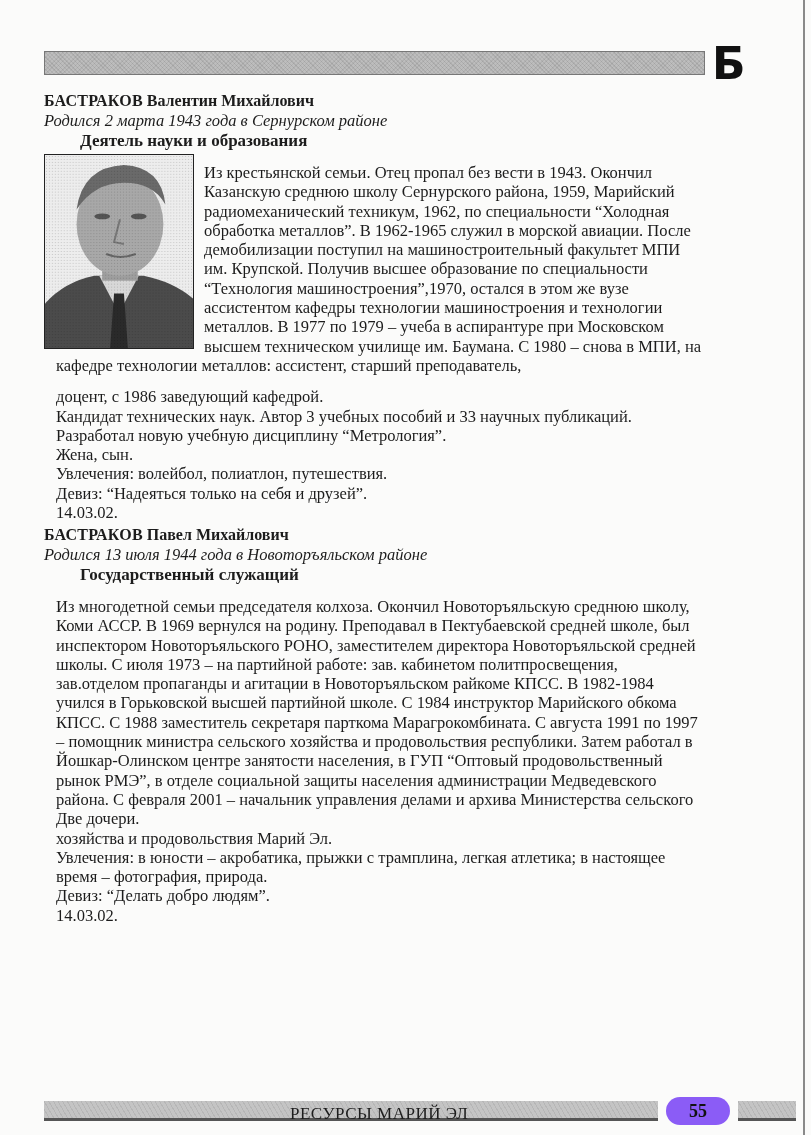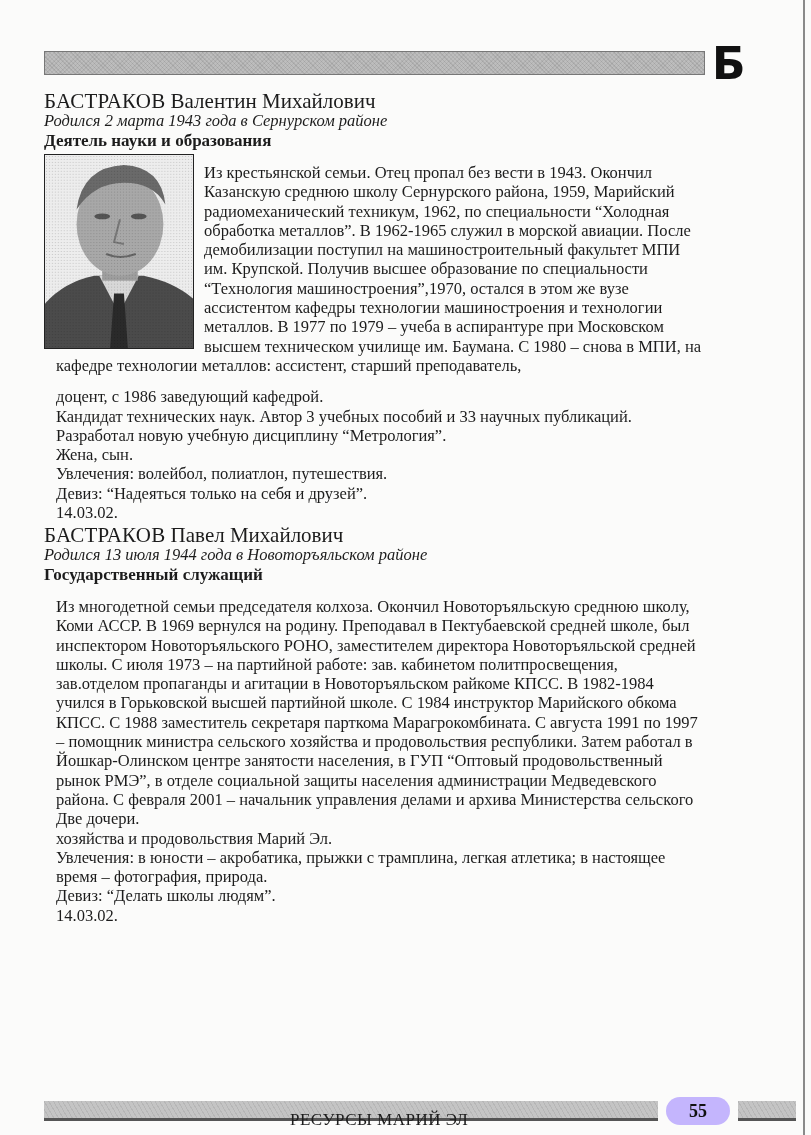--- a/index.html
+++ b/index.html
@@ -21,24 +21,24 @@
         #bdbdbd;
       border: 1px solid #777;
       box-sizing: border-box;
     }
     .letter {
       position: absolute; left: 712px; top: 42px;
       font-family: "DejaVu Sans", "Liberation Sans", sans-serif;
       font-weight: bold; font-size: 44px; line-height: 44px; color: #111;
     }
     .entry { position: absolute; left: 44px; width: 740px; }
-    .entry .name { font-weight: normal; font-size: 21px; line-height: 20px; }
+    .entry .name { font-weight: bold; font-size: 16px; line-height: 20px; }
     .entry .name .surname { letter-spacing: 0.2px; }
     .entry .birth { font-style: italic; font-size: 16.5px; line-height: 20px; }
-    .entry .role { font-weight: bold; font-size: 17px; line-height: 20px; }
+    .entry .role { font-weight: bold; font-size: 17px; line-height: 20px; margin-left: 36px; }
     .entry p { margin: 12px; font-size: 16.5px; line-height: 19.3px; }
     .entry1 { top: 91px; }
     .entry2 { top: 525px; }
 
     .photo {
       float: left; width: 150px; height: 195px;
       margin: 3px 10px 2px 0;
       border: 1.5px solid #222; box-sizing: border-box;
       background: #e6e6e6; position: relative; overflow: hidden;
     }
@@ -57,27 +57,27 @@
       border-bottom: 3px solid #555; box-sizing: border-box;
     }
     .bottom-band .bar2 {
       position: absolute; left: 694px; top: 0; width: 58px; height: 20px;
       background:
         repeating-linear-gradient(60deg, rgba(0,0,0,0.07) 0 1px, transparent 1px 4px),
         #c4c4c4;
       border-bottom: 3px solid #555; box-sizing: border-box;
     }
     .bottom-band .publication {
-      position: absolute; left: 246px; top: 8px; height: 20px;
+      position: absolute; left: 246px; top: 2px; height: 20px;
       font-family: "Liberation Serif", serif; font-size: 17px; line-height: 22px;
       letter-spacing: 0.5px; color: #1d1d1d;
     }
     .bottom-band .page-num-wrap {
       position: absolute; left: 622px; top: -4px; width: 64px; height: 28px;
-      background: #c4b5fd; border-radius: 14px;
+      background: #8b5cf6; border-radius: 14px;
       display: flex; align-items: center; justify-content: center;
     }
     .bottom-band .page-num {
       font-weight: bold; font-size: 18px; color: #111;
     }
   </style>
 </head>
 <body>
 
 <div class="right-edge"></div>
@@ -167,21 +167,21 @@
       <span class="line">учился в Горьковской высшей партийной школе. С 1984 инструктор Марийского обкома</span>
       <span class="line">КПСС. С 1988 заместитель секретаря парткома Марагрокомбината. С августа 1991 по 1997</span>
       <span class="line">– помощник министра сельского хозяйства и продовольствия республики. Затем работал в</span>
       <span class="line">Йошкар-Олинском центре занятости населения, в ГУП “Оптовый продовольственный</span>
       <span class="line">рынок РМЭ”, в отделе социальной защиты населения администрации Медведевского</span>
       <span class="line">района. С февраля 2001 – начальник управления делами и архива Министерства сельского</span>
       <span class="line">Две дочери.</span>
       <span class="line">хозяйства и продовольствия Марий Эл.</span>
       <span class="line">Увлечения: в юности – акробатика, прыжки с трамплина, легкая атлетика; в настоящее</span>
       <span class="line">время – фотография, природа.</span>
-      <span class="line">Девиз: “Делать школы людям”.</span>
+      <span class="line">Девиз: “Делать добро людям”.</span>
       <span class="line">14.03.02.</span>
     </p>
   </div>
 </div>
 
 <div class="bottom-band">
   <div class="bar"></div>
   <div class="bar2"></div>
   <div class="publication">РЕСУРСЫ МАРИЙ ЭЛ</div>
   <div class="page-num-wrap">

